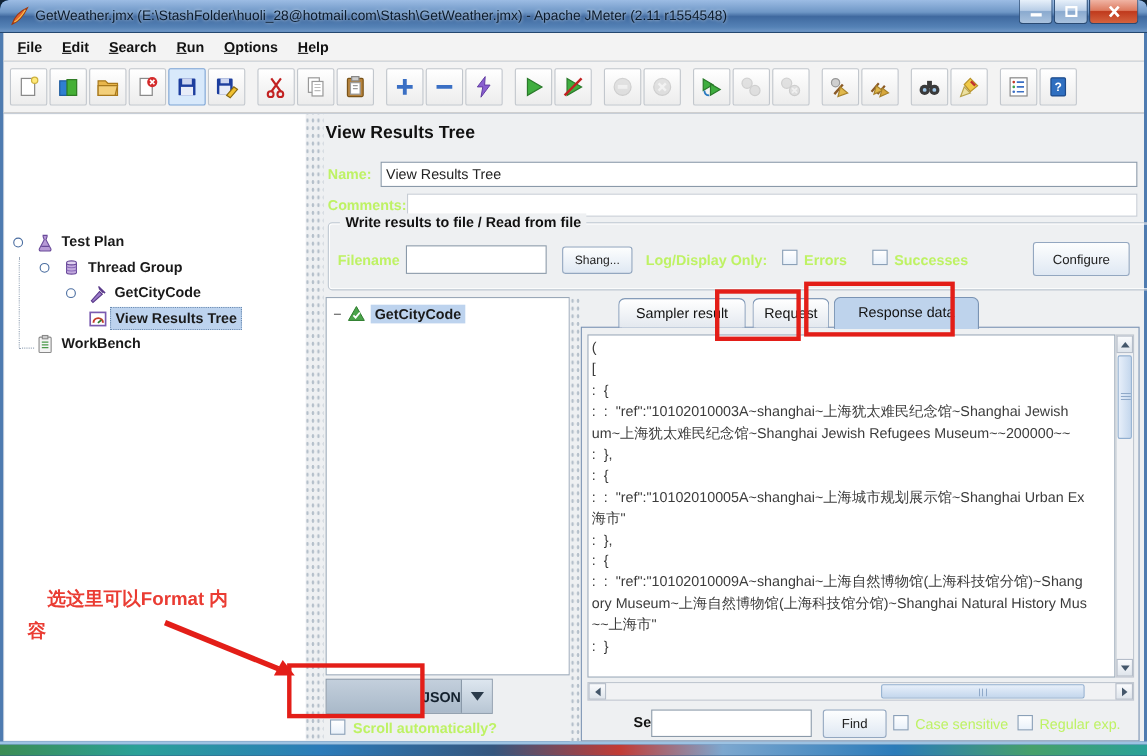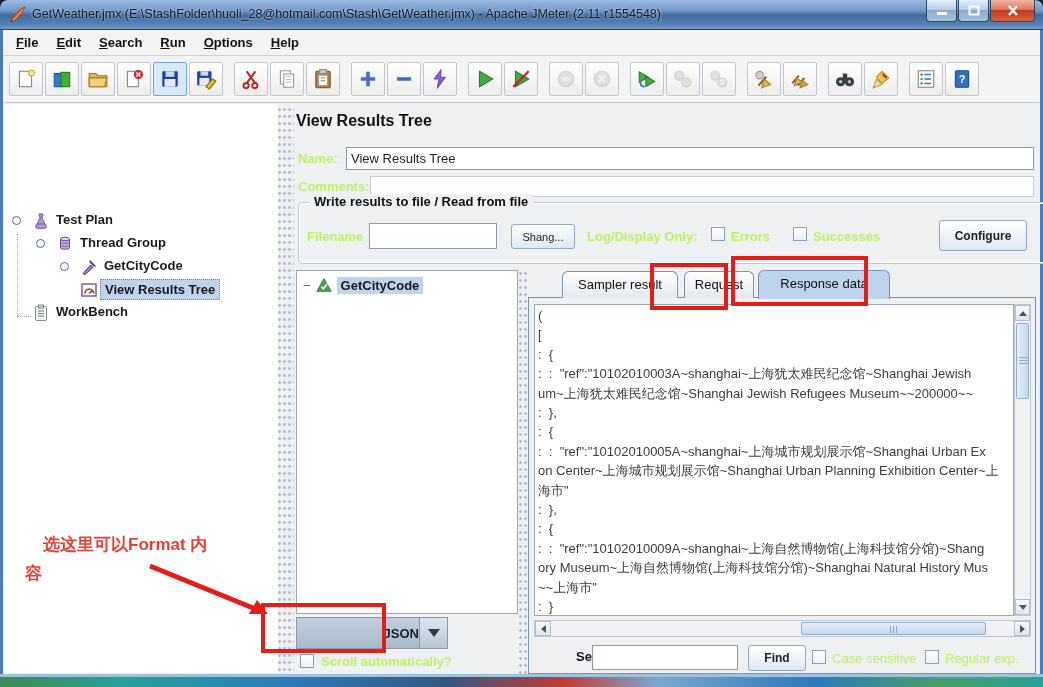--- a/index.html
+++ b/index.html
@@ -61,21 +61,21 @@
 
   
   .page-title { position:absolute; left:296px; top:112px; font-size:16px; font-weight:bold; color:#111; }
   .lbl { position:absolute; font-size:13px; font-weight:bold; color:#bef264; white-space:nowrap; }
   .tinput { position:absolute; border:1px solid #8a99a9; background:#fff; font-size:13px; padding:2px 4px;
     font-family:"Liberation Sans",sans-serif; color:#222; }
   .grp { position:absolute; left:298px; top:202px; width:865px; height:62px; border:1px solid #bfc8d2;
     border-radius:4px; box-shadow:inset 0 0 0 1px #ffffff; }
   .grp-legend { position:absolute; left:10px; top:-9px; background:#eef0f2; padding:0 5px; font-size:13px; font-weight:bold; color:#111; }
   .btn { position:absolute; background:linear-gradient(#fdfefe,#dfe8f3); border:1px solid #93a7c0; border-radius:3px;
-    font-size:12px; font-weight:bold; color:#222; display:flex; align-items:center; justify-content:center;
+    font-size:12px; font-weight:normal; color:#222; display:flex; align-items:center; justify-content:center;
     font-family:"Liberation Sans",sans-serif; }
   .cb { position:absolute; width:14px; height:14px; border:1px solid #8aa0b8; background:linear-gradient(#ffffff,#e9f1fa); }
 
   
   .results-panel { position:absolute; left:296px; top:270px; width:222px; height:344px; background:#fff; border:1px solid #9aa8b8; }
   .rtree-row { position:absolute; left:6px; top:5px; display:flex; align-items:center; }
   .rtree-dash { font-size:13px; color:#555; margin-right:4px; }
   .rtree-icon svg { width:18px; height:18px; display:block; }
   .rtree-label { font-size:13px; font-weight:bold; color:#1a1a1a; background:#bdd3ee; padding:1px 4px; margin-left:4px; }
 
@@ -486,21 +486,20 @@
   <div class="detail-box"></div>
   <div class="resp-area" id="resp">
       <div class="rline">(</div>
       <div class="rline">[</div>
       <div class="rline">:  {</div>
       <div class="rline">:  :  "ref":"10102010003A~shanghai~上海犹太难民纪念馆~Shanghai Jewish</div>
       <div class="rline">um~上海犹太难民纪念馆~Shanghai Jewish Refugees Museum~~200000~~</div>
       <div class="rline">:  },</div>
       <div class="rline">:  {</div>
       <div class="rline">:  :  "ref":"10102010005A~shanghai~上海城市规划展示馆~Shanghai Urban Ex</div>
-      <div class="rline">on Center~上海城市规划展示馆~Shanghai Urban Planning Exhibition Center~上</div>
       <div class="rline">海市"</div>
       <div class="rline">:  },</div>
       <div class="rline">:  {</div>
       <div class="rline">:  :  "ref":"10102010009A~shanghai~上海自然博物馆(上海科技馆分馆)~Shang</div>
       <div class="rline">ory Museum~上海自然博物馆(上海科技馆分馆)~Shanghai Natural History Mus</div>
       <div class="rline">~~上海市"</div>
       <div class="rline">:  }</div>
     </div>
 
   <div class="vscroll">

